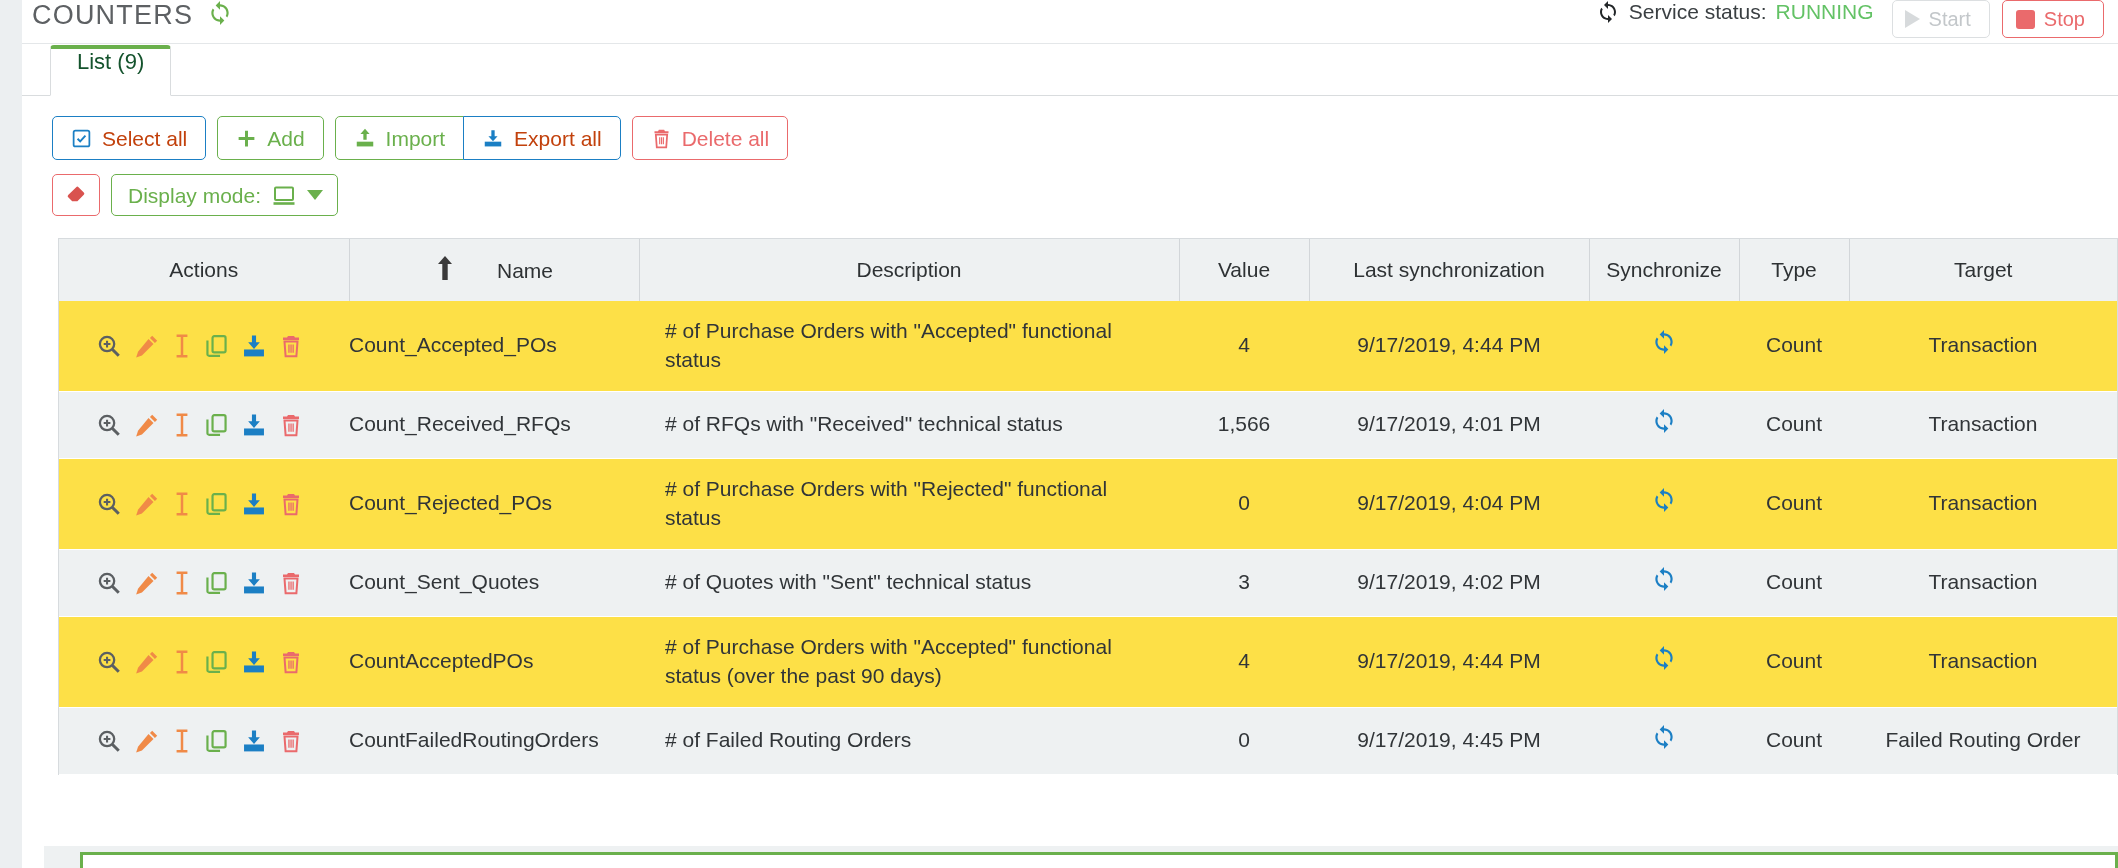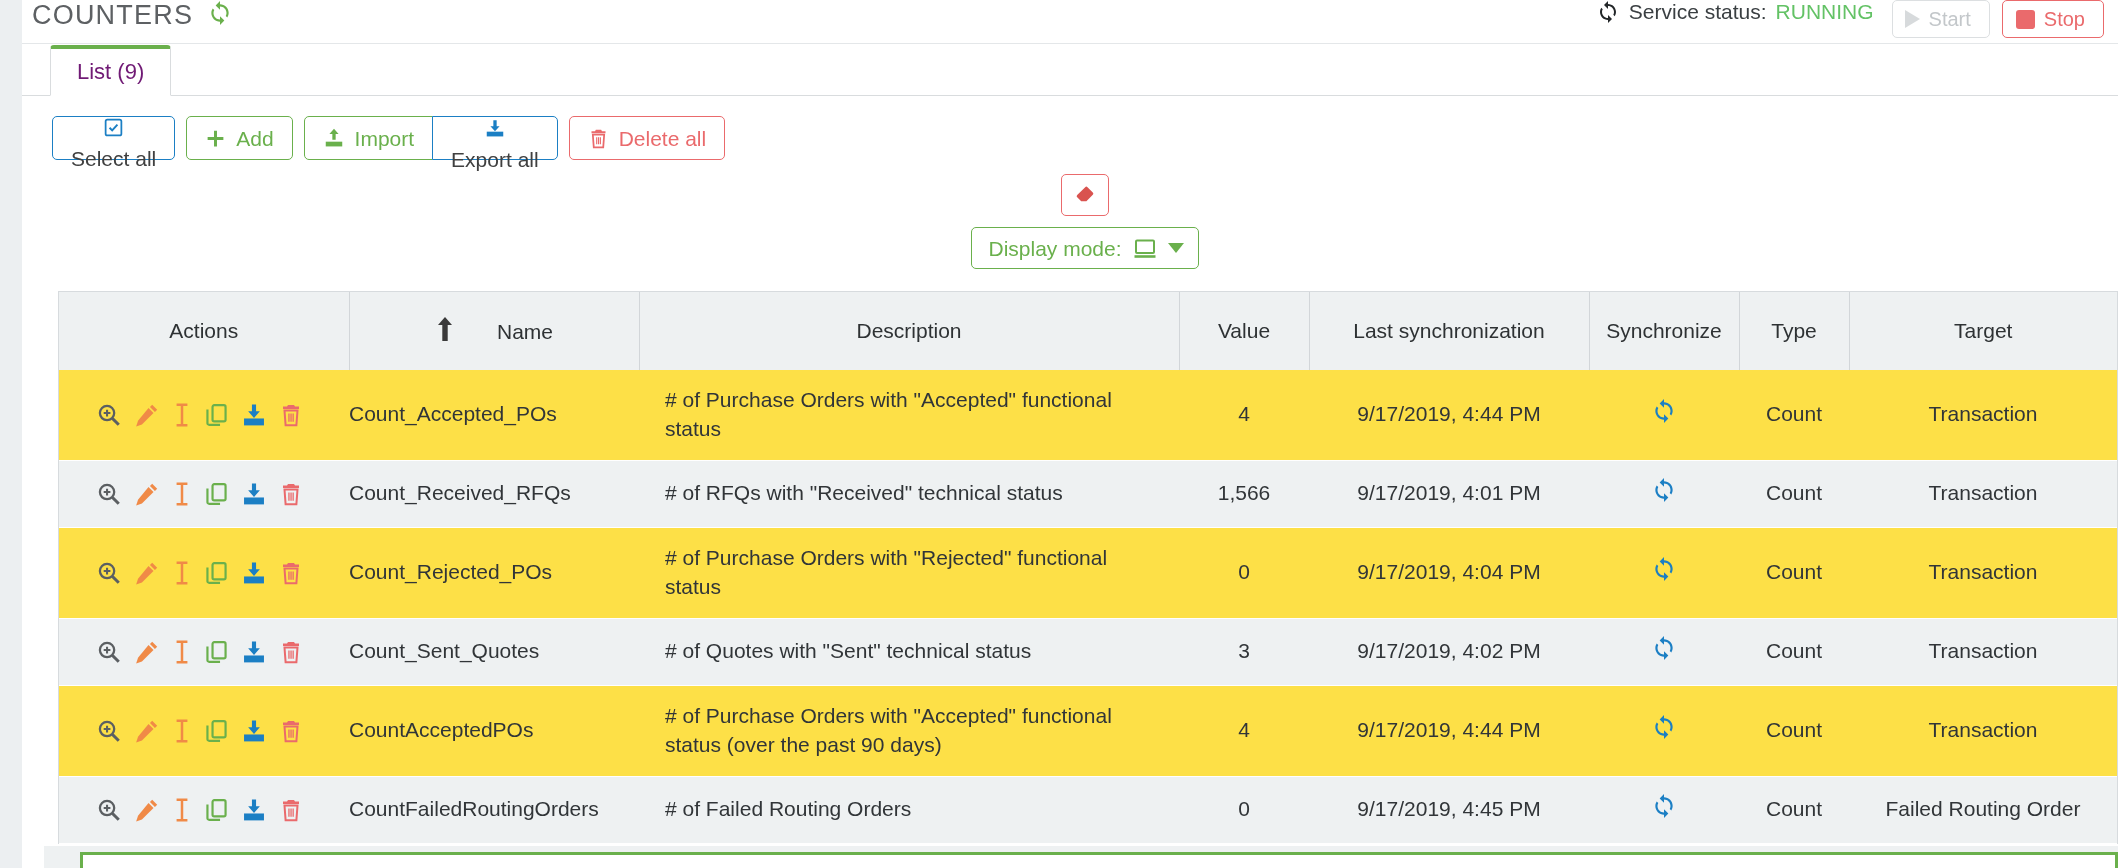--- a/index.html
+++ b/index.html
@@ -102,23 +102,23 @@
     position: relative;
   }
   .tabstrip::after {
     content: ""; position: absolute; left: 0; right: 0; bottom: 0;
     height: 1px; background: #d9dcde;
   }
   .tab {
     position: relative; z-index: 2;
     height: 51px;
     padding: 0 26px;
-    display: flex; align-items: center;
+    display: flex; 
     font-size: 22px;
-    color: #701a75;
+    color: #14532d;
     background: #ffffff;
     border: 1px solid #d9dcde;
     border-bottom: 1px solid #ffffff;
     border-top: 4px solid #6ab04c;
     border-radius: 4px 4px 0 0;
     cursor: pointer;
     white-space: nowrap;
   }
 
   
@@ -130,31 +130,31 @@
     height: 44px;
     padding: 0 18px;
     display: inline-flex; align-items: center; gap: 10px;
     border-radius: 5px;
     background: #fff;
     font-size: 21px;
     cursor: pointer;
     white-space: nowrap;
     line-height: 1;
   }
-  .tb-blue   { border: 1px solid #1b7fc4; color: #404040; flex-direction: column; }
+  .tb-blue   { border: 1px solid #1b7fc4; color: #c2410c; }
   .tb-green  { border: 1px solid #6ab04c; color: #6ab04c; }
   .tb-red    { border: 1px solid #ea6a6c; color: #ea6a6c; }
   .tb-group  { display: inline-flex; }
   .tb-group .tb-btn { border-radius: 0; }
   .tb-group .tb-btn:first-child { border-radius: 5px 0 0 5px; justify-content: flex-end; }
   .tb-group .tb-btn:last-child  { border-radius: 0 5px 5px 0; margin-left: -1px; }
 
   .toolbar2 {
     padding: 14px 0 0 30px;
-    display: flex; align-items: center; gap: 11px; flex-direction: column;
+    display: flex; align-items: center; gap: 11px;
   }
   .erase-btn {
     width: 48px; height: 42px;
     border: 1px solid #ea6a6c; border-radius: 5px;
     background: #fff;
     display: inline-flex; align-items: center; justify-content: center;
     cursor: pointer;
   }
   .dm-btn {
     height: 42px; padding: 0 14px 0 16px;
@@ -178,21 +178,21 @@
     width: 2060px;
     border: 1px solid #d7dbde;
     border-bottom: none;
   }
   table { border-collapse: collapse; width: 100%; table-layout: fixed; }
   thead th {
     background: #eef1f2;
     color: #2e3234;
     font-size: 21px;
     font-weight: 400;
-    height: 78px;
+    height: 62px;
     padding: 0 10px;
     border-right: 1px solid #d2d6d9;
     text-align: center;
     vertical-align: middle;
   }
   thead th:last-child { border-right: none; }
 
   tbody td {
     font-size: 21px;
     color: #313538;

